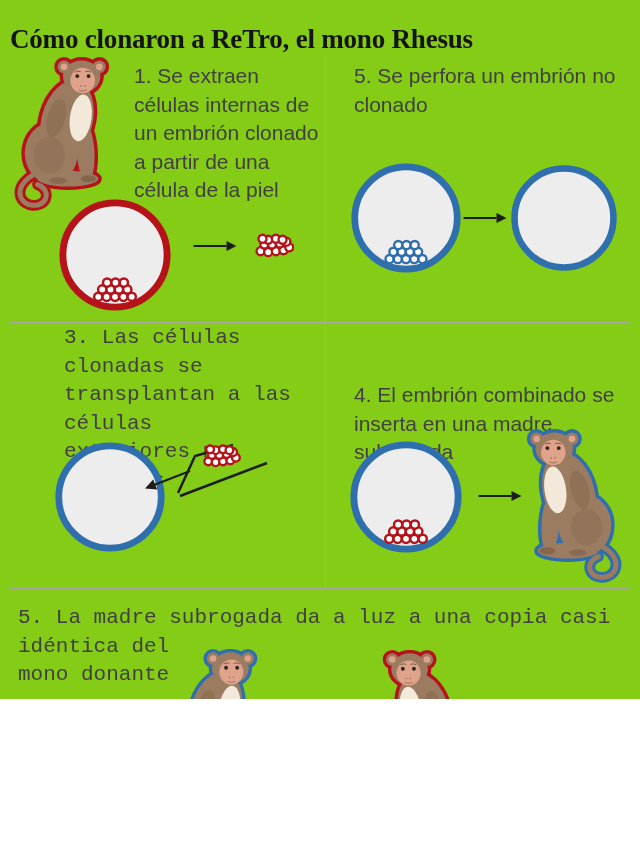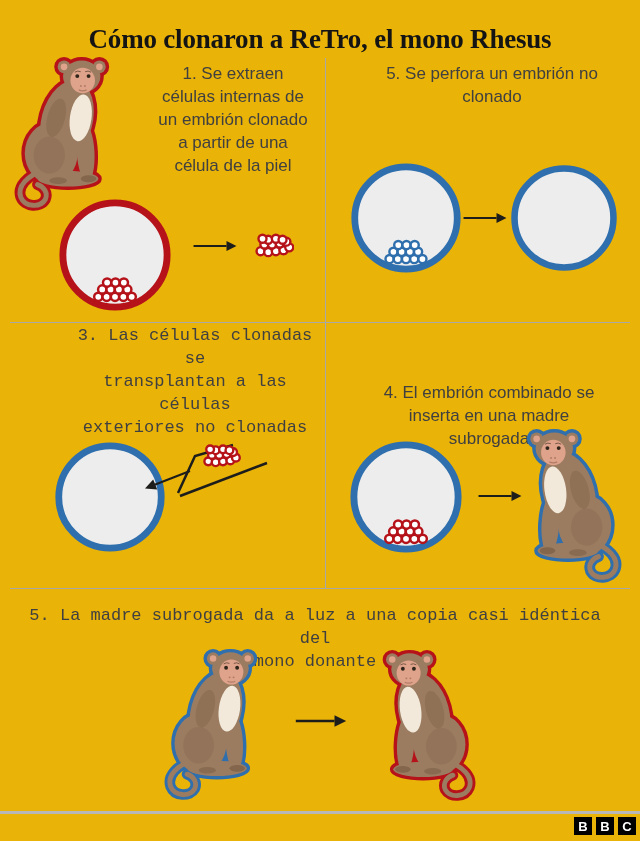--- a/index.html
+++ b/index.html
@@ -1,22 +1,22 @@
 <!DOCTYPE html>
 <html style="--text: #404040; --title: #141414; --divider: #a8a8a8;"><head>
 <meta charset="utf-8">
 <style>
   html,body{margin:0;padding:0;background:#fff;}
-  .canvas{position:relative;width:640px;height:841px;background:#eab308;overflow:hidden;
-          font-family:"Liberation Sans","DejaVu Sans",sans-serif;text-align:center;}
+  .canvas{position:relative;width:640px;height:699px;background:#84cc16;overflow:hidden;
+          font-family:"Liberation Sans","DejaVu Sans",sans-serif;}
   .title{position:absolute;left:10px;top:5px;width:620px;
          font-family:"Liberation Serif","DejaVu Serif",serif;
          font-weight:bold;font-size:27px;line-height:1.2;color:var(--title,#141414);
          letter-spacing:-0.2px;}
-  .step-text{position:absolute;font-size:17px;line-height:1.36;color:var(--text,#404040);
+  .step-text{position:absolute;font-size:21px;line-height:1.36;color:var(--text,#404040);
              white-space:pre-line;}
   .gfx{position:absolute;}
   .gfx svg{display:block;width:100%;height:100%;}
   .divider{position:absolute;background:var(--divider,#a8a8a8);}
   .v-div{left:325px;top:58px;width:1px;height:530px;}
   .h-div1{left:10px;top:322px;width:620px;height:1px;}
   .h-div2{left:10px;top:588px;width:620px;height:1px;}
   .bottom-rule{position:absolute;left:0;top:811px;width:640px;height:3px;background:#b8b8b8;}
   .logo{position:absolute;left:574px;top:817px;display:flex;gap:4px;}
   .logo .sq{width:18px;height:18px;background:#000;color:#fff;display:flex;

